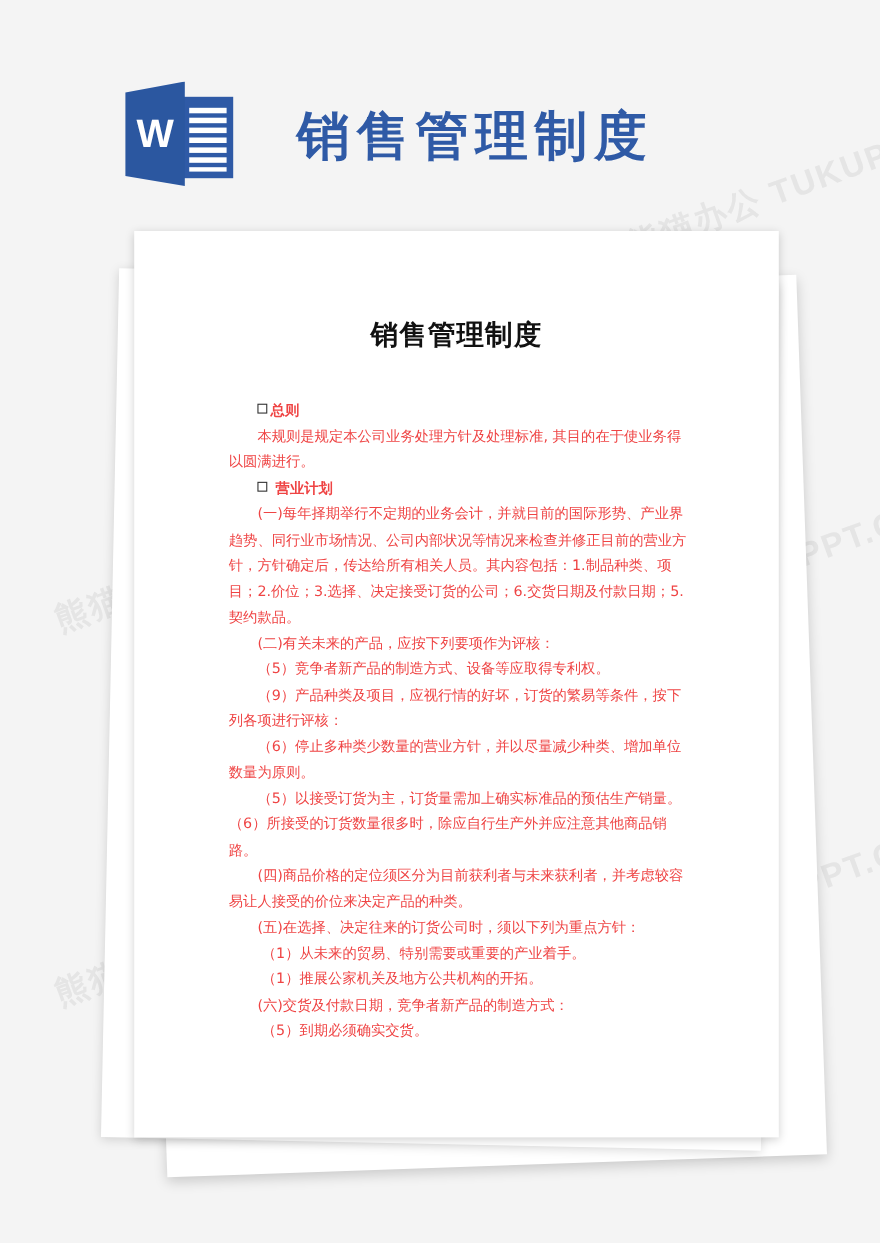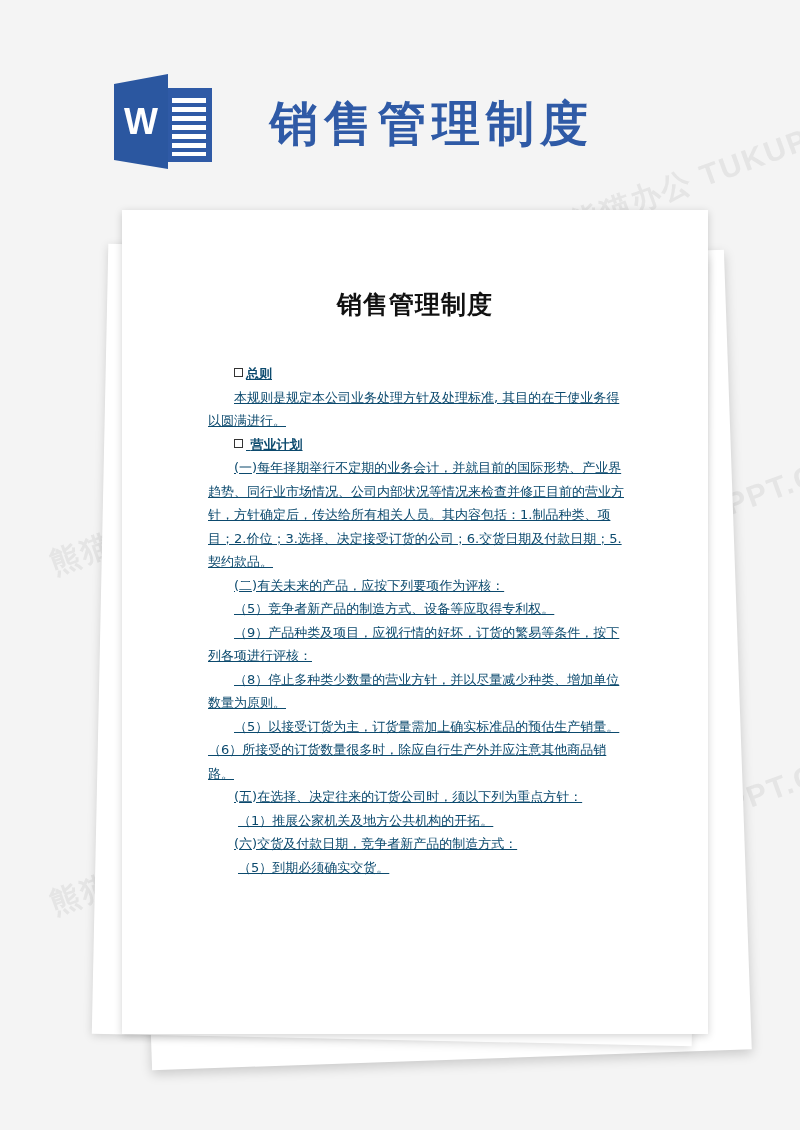--- a/index.html
+++ b/index.html
@@ -34,21 +34,21 @@
     .page {
       position: absolute; left: 122px; top: 210px; width: 586px; height: 824px;
       background: #fff; box-shadow: 0 2px 8px rgba(0,0,0,0.18);
     }
     .doc-title {
       position: absolute; left: 0; right: 0; top: 78px; text-align: center;
       font-size: 25px; font-weight: bold; color: #111; letter-spacing: 1px;
     }
     .body-text {
       position: absolute; left: 86px; top: 152px; width: 420px;
-      font-size: 13px; color: #0c4a6e; line-height: 23.5px; text-decoration: underline;
+      font-size: 13px; color: #ef4444; line-height: 23.5px;
     }
     .p { margin: 0; }
     .indent1 { text-indent: 26px; }
     .pad1 { padding-left: 26px; }
     .pad-sm { padding-left: 4px; }
     .bold { font-weight: bold; }
     .bullet { display: inline-block; width: 7px; height: 7px; border: 1px solid #333; margin-right: 3px; vertical-align: 1px; }
   </style>
 </head>
 <body>
@@ -83,20 +83,22 @@
 <div class="page">
   <div class="doc-title">销售管理制度</div>
   <div class="body-text">
     <p class="p pad1 bold"><span class="bullet"></span><span>总则</span></p>
     <p class="p indent1">本规则是规定本公司业务处理方针及处理标准, 其目的在于使业务得以圆满进行。</p>
     <p class="p pad1 bold"><span class="bullet"></span>&nbsp;<span>营业计划</span></p>
     <p class="p indent1">(一)每年择期举行不定期的业务会计，并就目前的国际形势、产业界趋势、同行业市场情况、公司内部状况等情况来检查并修正目前的营业方针，方针确定后，传达给所有相关人员。其内容包括：1.制品种类、项目；2.价位；3.选择、决定接受订货的公司；6.交货日期及付款日期；5.契约款品。</p>
     <p class="p indent1">(二)有关未来的产品，应按下列要项作为评核：</p>
     <p class="p indent1">（5）竞争者新产品的制造方式、设备等应取得专利权。</p>
     <p class="p indent1">（9）产品种类及项目，应视行情的好坏，订货的繁易等条件，按下列各项进行评核：</p>
-    <p class="p indent1">（8）停止多种类少数量的营业方针，并以尽量减少种类、增加单位数量为原则。</p>
+    <p class="p indent1">（6）停止多种类少数量的营业方针，并以尽量减少种类、增加单位数量为原则。</p>
     <p class="p indent1">（5）以接受订货为主，订货量需加上确实标准品的预估生产销量。（6）所接受的订货数量很多时，除应自行生产外并应注意其他商品销路。</p>
+    <p class="p indent1">(四)商品价格的定位须区分为目前获利者与未来获利者，并考虑较容易让人接受的价位来决定产品的种类。</p>
     <p class="p indent1">(五)在选择、决定往来的订货公司时，须以下列为重点方针：</p>
+    <p class="p pad-sm indent1">（1）从未来的贸易、特别需要或重要的产业着手。</p>
     <p class="p pad-sm indent1">（1）推展公家机关及地方公共机构的开拓。</p>
     <p class="p indent1">(六)交货及付款日期，竞争者新产品的制造方式：</p>
     <p class="p pad-sm indent1">（5）到期必须确实交货。</p>
   </div>
 </div>
 
 </body></html>

